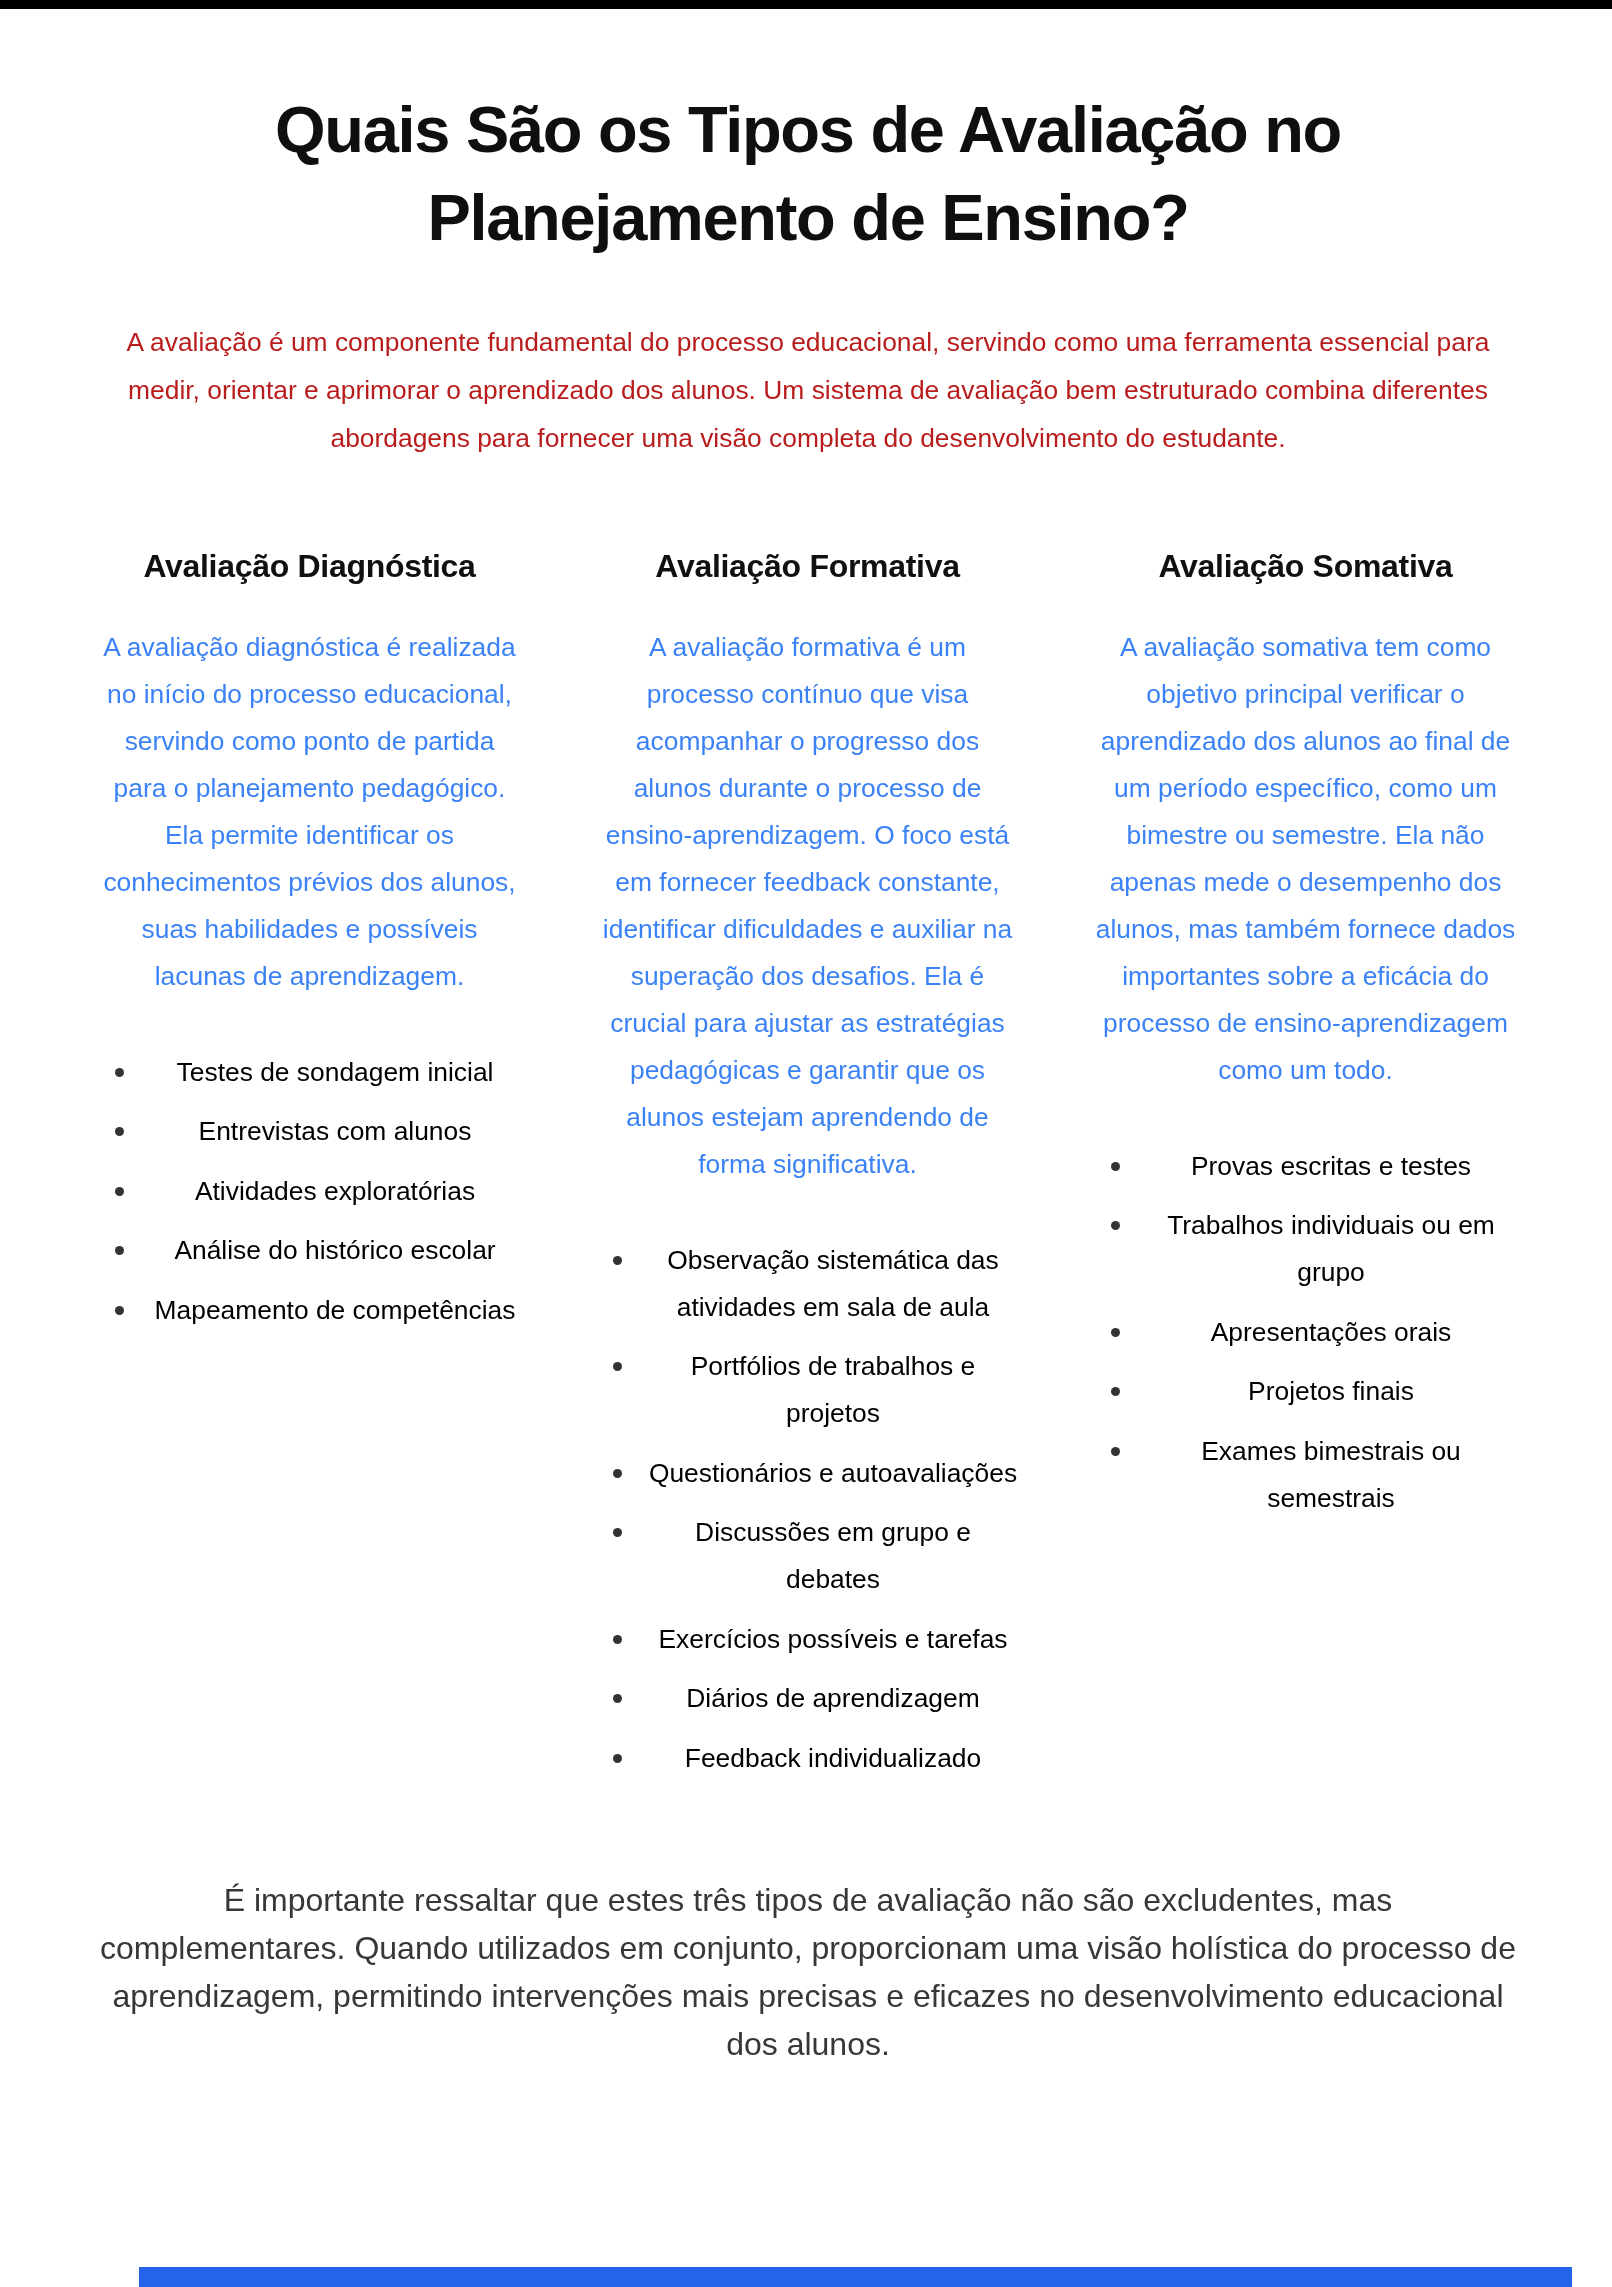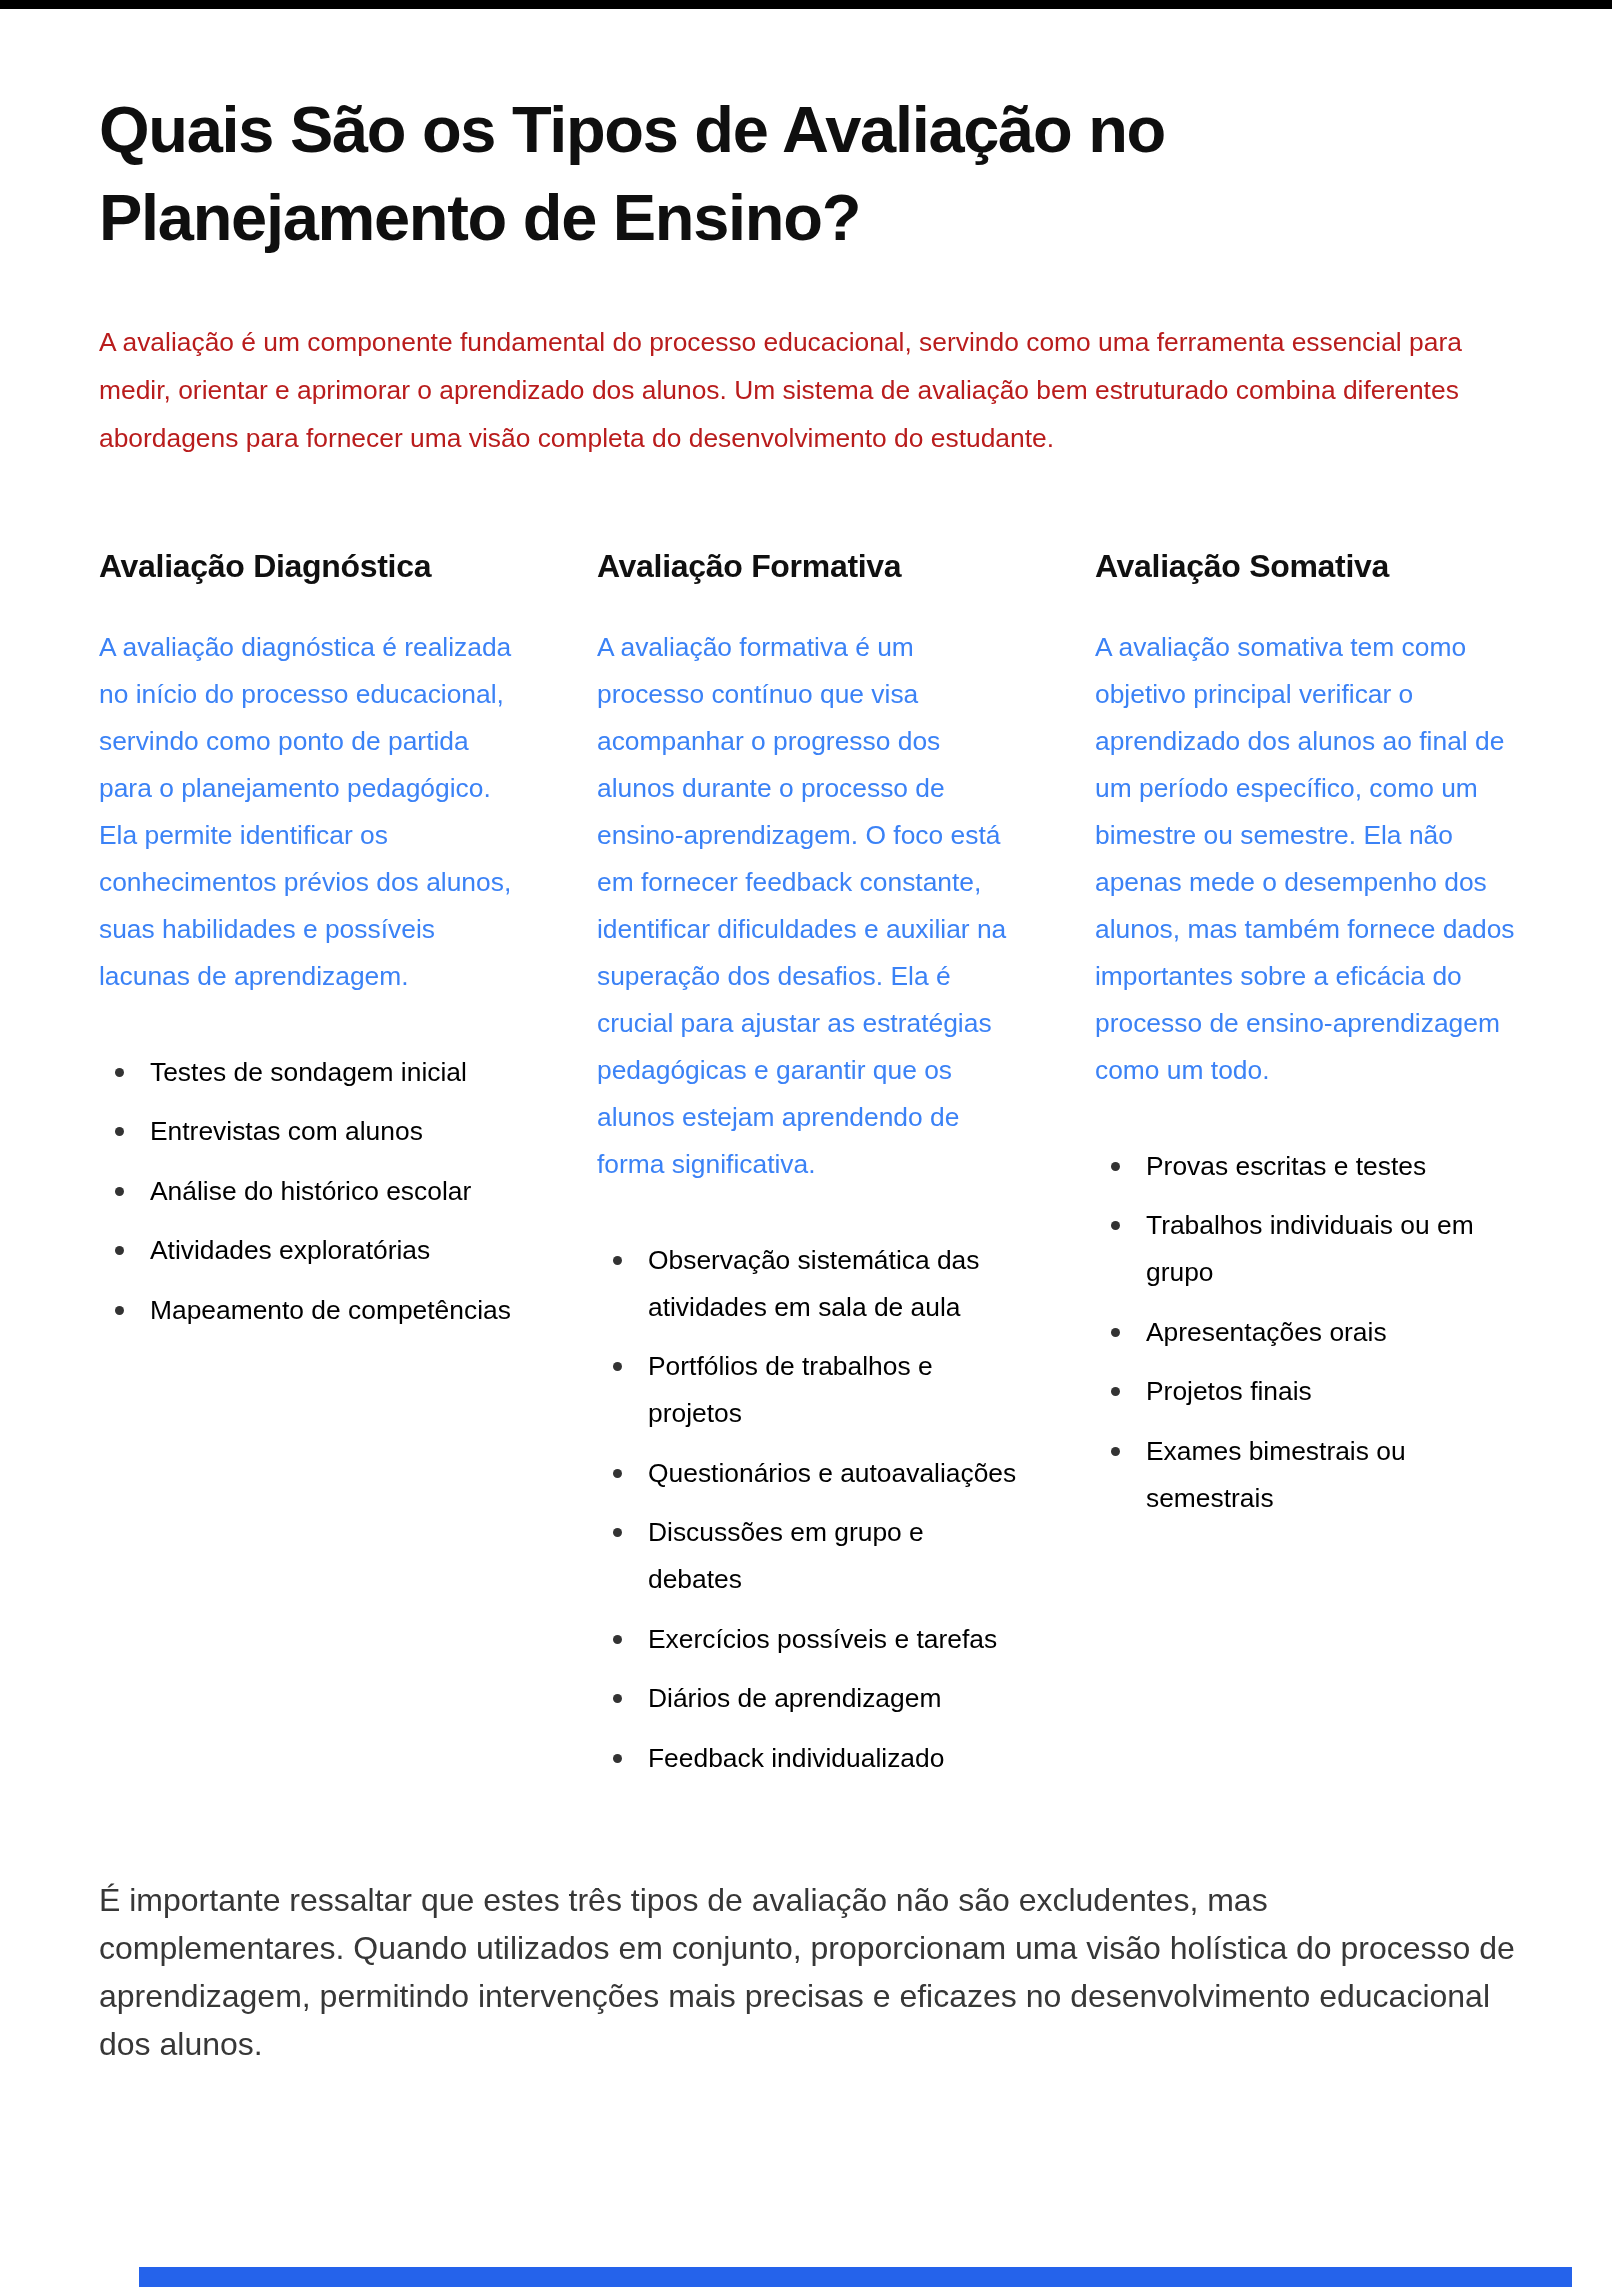--- a/index.html
+++ b/index.html
@@ -1,15 +1,15 @@
 <!DOCTYPE html>
 <html style="font-size:14.3px"><head>
 <meta charset="utf-8">
 <style>
-  * { margin: 0; padding: 0; box-sizing: border-box; }
+  * { margin: 0; padding: 0; box-sizing: border-box; text-align: center; }
   html, body { background: #ffffff; }
   body {
     width: 1612px;
     height: 2287px;
     position: relative;
     overflow: hidden;
     font-family: "Liberation Sans", sans-serif;
     color: #373737;
   }
   .top-bar {
@@ -108,22 +108,22 @@
   <p class="intro">A avaliação é um componente fundamental do processo educacional, servindo como uma ferramenta essencial para medir, orientar e aprimorar o aprendizado dos alunos. Um sistema de avaliação bem estruturado combina diferentes abordagens para fornecer uma visão completa do desenvolvimento do estudante.</p>
 
   <div class="columns">
 
     <section class="col">
       <h2>Avaliação Diagnóstica</h2>
       <p class="col-body">A avaliação diagnóstica é realizada no início do processo educacional, servindo como ponto de partida para o planejamento pedagógico. Ela permite identificar os conhecimentos prévios dos alunos, suas habilidades e possíveis lacunas de aprendizagem.</p>
       <ul>
         <li>Testes de sondagem inicial</li>
         <li>Entrevistas com alunos</li>
+        <li>Atividades exploratórias</li>
         <li>Análise do histórico escolar</li>
-        <li>Atividades exploratórias</li>
         <li>Mapeamento de competências</li>
       </ul>
     </section>
 
     <section class="col">
       <h2>Avaliação Formativa</h2>
       <p class="col-body">A avaliação formativa é um processo contínuo que visa acompanhar o progresso dos alunos durante o processo de ensino-aprendizagem. O foco está em fornecer feedback constante, identificar dificuldades e auxiliar na superação dos desafios. Ela é crucial para ajustar as estratégias pedagógicas e garantir que os alunos estejam aprendendo de forma significativa.</p>
       <ul>
         <li>Observação sistemática das atividades em sala de aula</li>
         <li>Portfólios de trabalhos e projetos</li>

